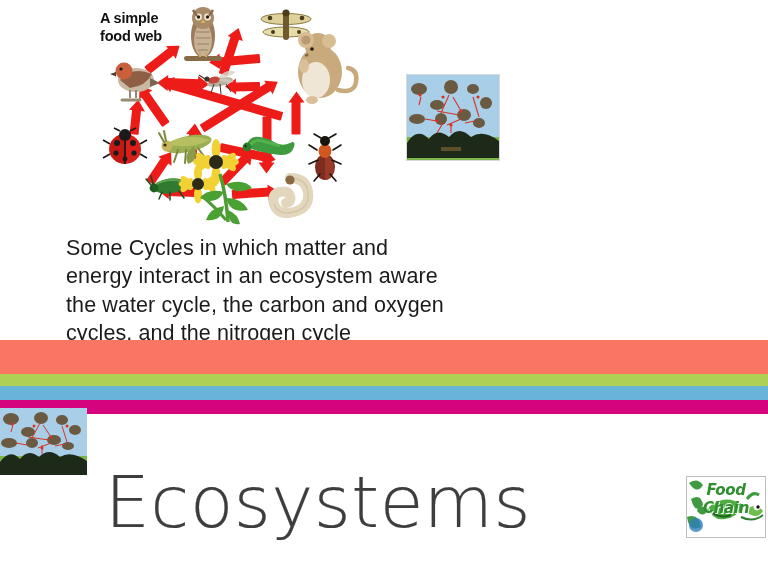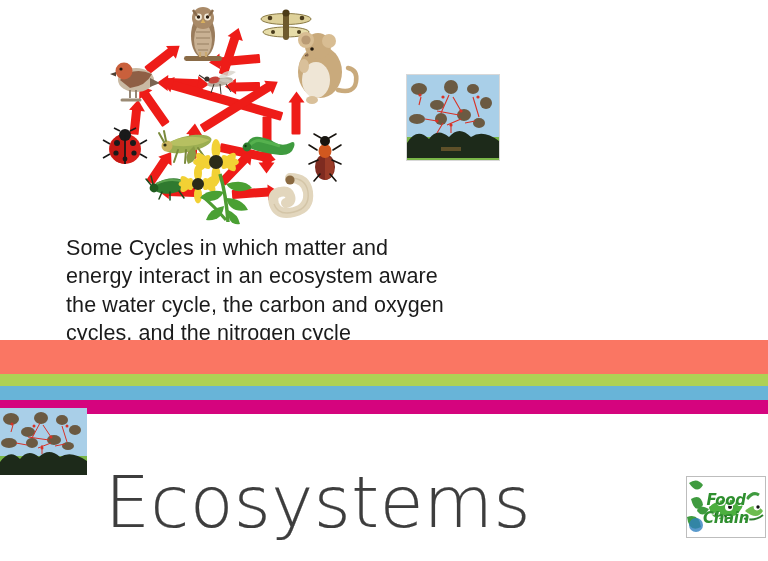--- a/index.html
+++ b/index.html
@@ -142,30 +142,31 @@
     left: 0; top: 4px;
     width: 100%;
     text-align: center;
     font-family: "DejaVu Sans", sans-serif;
     font-weight: bold;
     font-style: italic;
     font-size: 15px;
     color: #2f8f2f;
     text-shadow: 1px 1px 0 #ffffff;
     letter-spacing: -0.3px;
-    margin-top: 10px;
   }
 </style>
 </head>
 <body>
 
 <div id="slide">
 
   <div id="foodweb-figure">
 
+    <div id="foodweb-label">A simple
+food web</div>
 
     <div class="fw-arrow" style="left:55px; top:64px; width:32px; transform:rotate(-38deg);"></div>
     <div class="fw-arrow" style="left:168px; top:52px; width:42px; transform:rotate(175deg);"></div>
     <div class="fw-arrow" style="left:131px; top:68px; width:40px; transform:rotate(-72deg);"></div>
     <div class="fw-arrow dbl" style="left:74px; top:76px; width:34px; transform:rotate(2deg);"></div>
     <div class="fw-arrow" style="left:168px; top:80px; width:26px; transform:rotate(179deg);"></div>
     <div class="fw-arrow" style="left:74px; top:118px; width:38px; transform:rotate(-125deg);"></div>
     <div class="fw-arrow" style="left:190px; top:110px; width:116px; transform:rotate(196deg);"></div>
     <div class="fw-arrow" style="left:110px; top:122px; width:80px; transform:rotate(-32deg);"></div>
     <div class="fw-arrow" style="left:42px; top:128px; width:26px; transform:rotate(-84deg);"></div>

